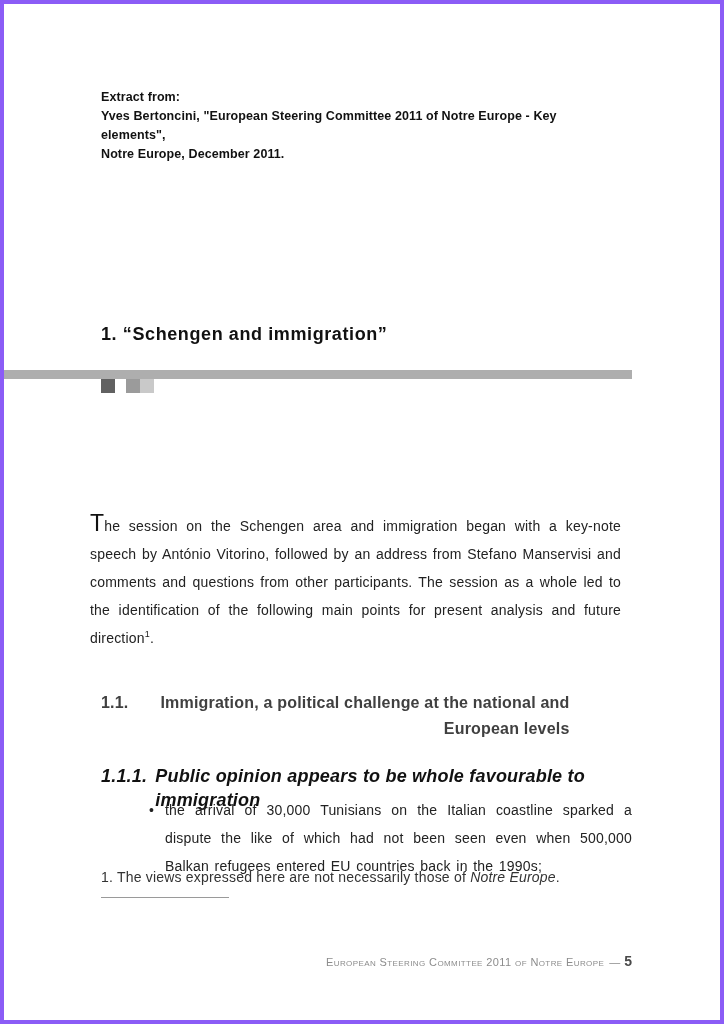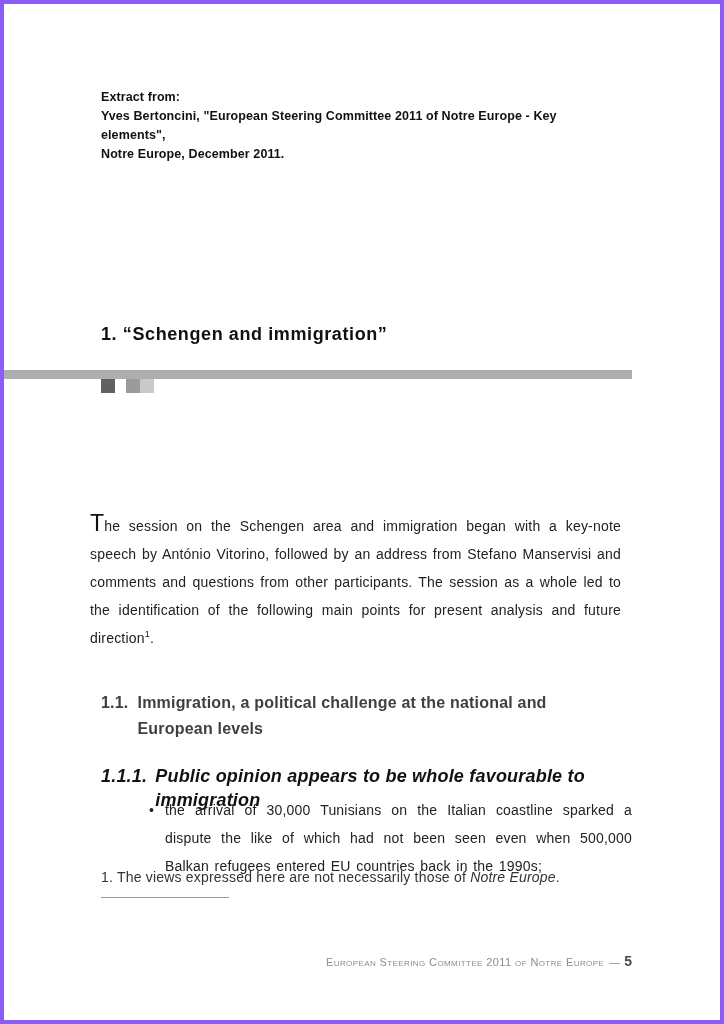--- a/index.html
+++ b/index.html
@@ -50,21 +50,21 @@
   .dropcap { font-size:23px; font-weight:500; line-height:28px; color:#111; }
   .fn-ref { font-size:9px; vertical-align:super; line-height:0; }
 
   
   .h11 {
     position:absolute; left:97px; top:686px; width:500px;
     display:flex; font-size:16px; font-weight:bold;
     line-height:26px; letter-spacing:0.2px; color:#404040;
   }
   .h11-num { flex:0 0 auto; margin-right:9px; }
-  .h11-text { flex:0 1 auto; max-width:432px; }
+  .h11-text { flex:0 1 auto; max-width:432px;text-align:right; }
 
   
   .h111 {
     position:absolute; left:97px; top:760px; width:540px;
     display:flex; font-size:18px; font-weight:bold; font-style:italic;
     line-height:24px; letter-spacing:0.2px; color:#111;
   }
   .h111-num { flex:0 0 auto; margin-right:8px; }
 
   

